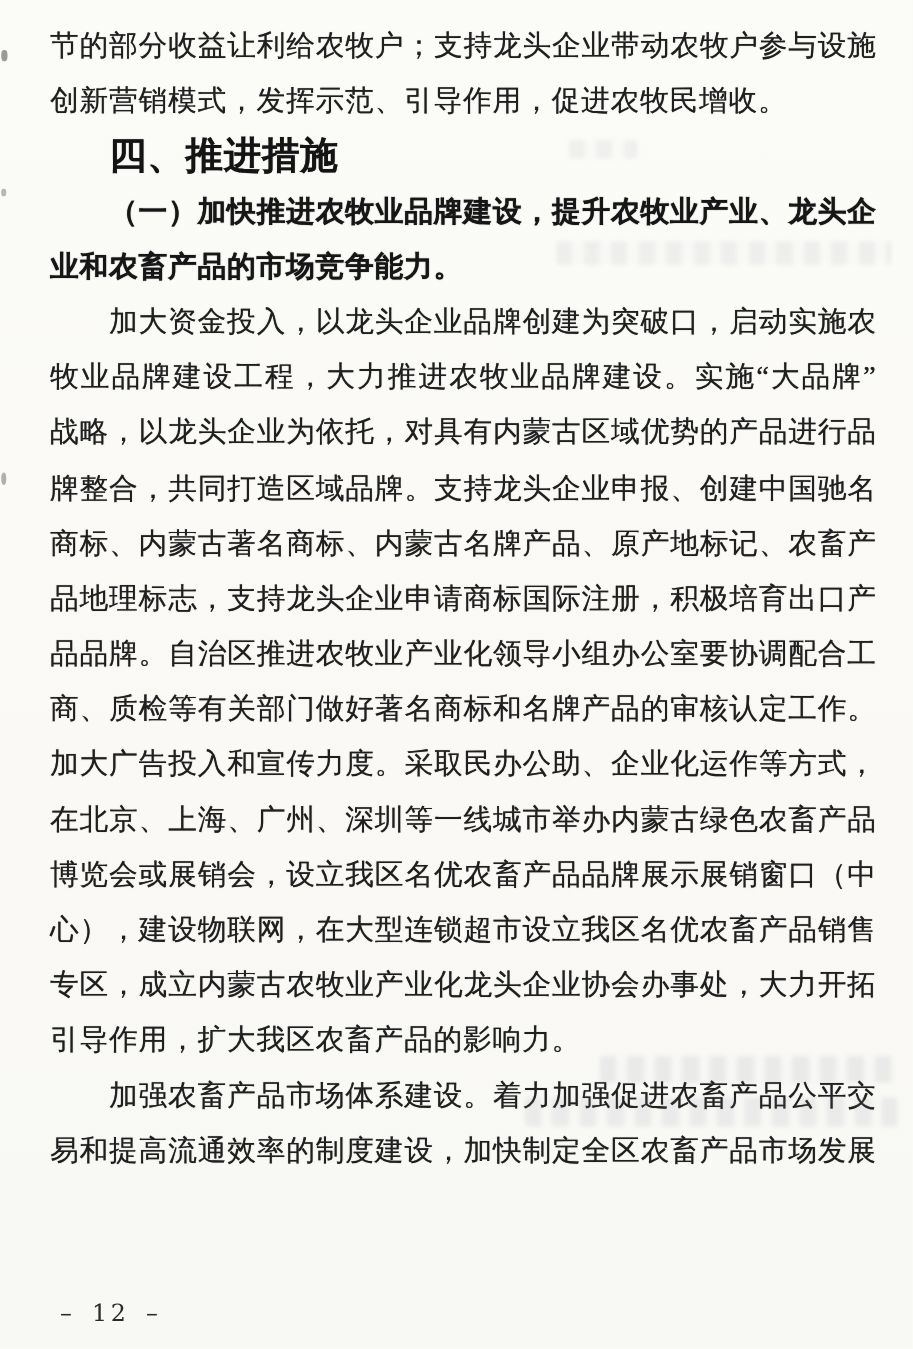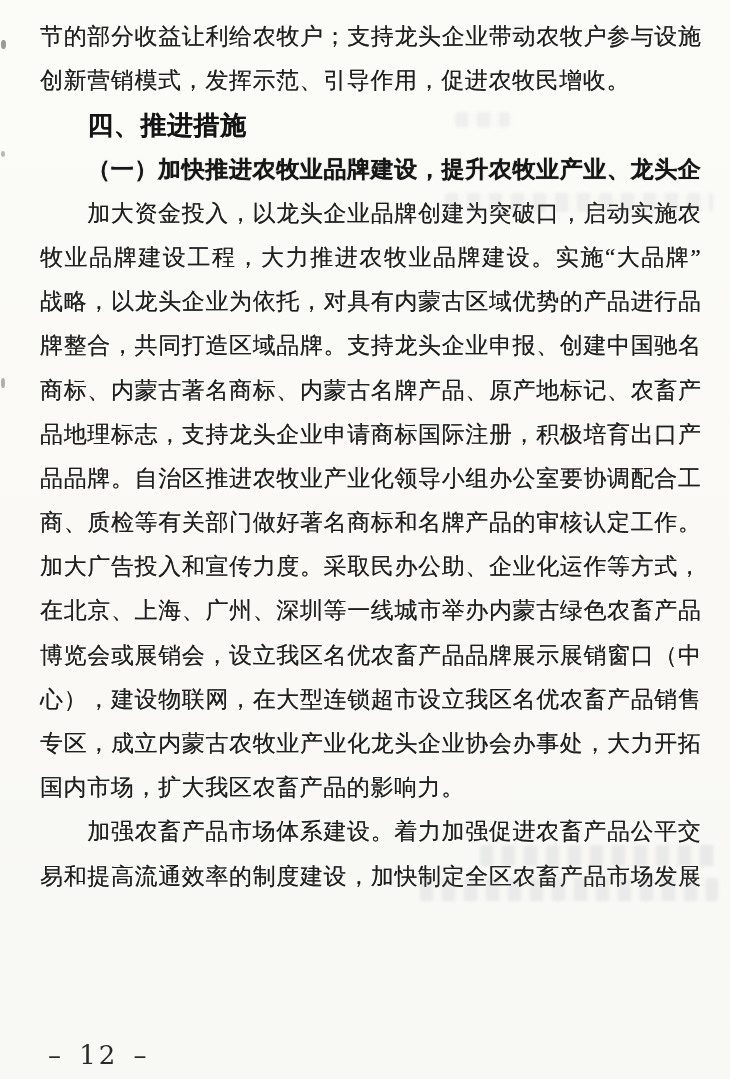--- a/index.html
+++ b/index.html
@@ -38,35 +38,35 @@
     align-items: center;
     letter-spacing: 0;
     white-space: normal;
   }
 
   .line-body { font-weight: 400; }
 
   .line-hei {
     font-family: "Liberation Sans", "DejaVu Sans", sans-serif;
     font-weight: 700;
-    font-size: 26px;
+    font-size: 30px;
     color: #141414;
   }
 
   .line-kai {
     font-weight: 700;
     font-size: 23px;
     color: #161616;
     text-shadow: 0 0 0.8px rgba(25,25,25,0.9);
   }
 
   .page-number {
     position: absolute;
     left: 48px; top: 1040px;
-    font-size: 26px;
+    font-size: 19px;
     letter-spacing: 3px;
     word-spacing: 4px;
     color: #2a2a2a;
     font-family: "DejaVu Serif", serif;
   }
 
   
   .bleed {
     position: absolute;
     background: repeating-linear-gradient(90deg,
@@ -145,20 +145,21 @@
         <span>农</span>
         <span>牧</span>
         <span>业</span>
         <span>产</span>
         <span>业</span>
         <span>、</span>
         <span>龙</span>
         <span>头</span>
         <span>企</span>
       </div>
+      <div class="line line-kai">业和农畜产品的市场竞争能力。</div>
       <div class="line line-body just" style="padding-left: 47.2px;">
         <span>加</span>
         <span>大</span>
         <span>资</span>
         <span>金</span>
         <span>投</span>
         <span>入</span>
         <span>，</span>
         <span>以</span>
         <span>龙</span>
@@ -533,21 +534,21 @@
         <span>会</span>
         <span>办</span>
         <span>事</span>
         <span>处</span>
         <span>，</span>
         <span>大</span>
         <span>力</span>
         <span>开</span>
         <span>拓</span>
       </div>
-      <div class="line line-body">国内市场，扩大我区农畜产品的影响力。</div>
+      <div class="line line-body">引导作用，扩大我区农畜产品的影响力。</div>
       <div class="line line-body just" style="padding-left: 47.2px;">
         <span>加</span>
         <span>强</span>
         <span>农</span>
         <span>畜</span>
         <span>产</span>
         <span>品</span>
         <span>市</span>
         <span>场</span>
         <span>体</span>

